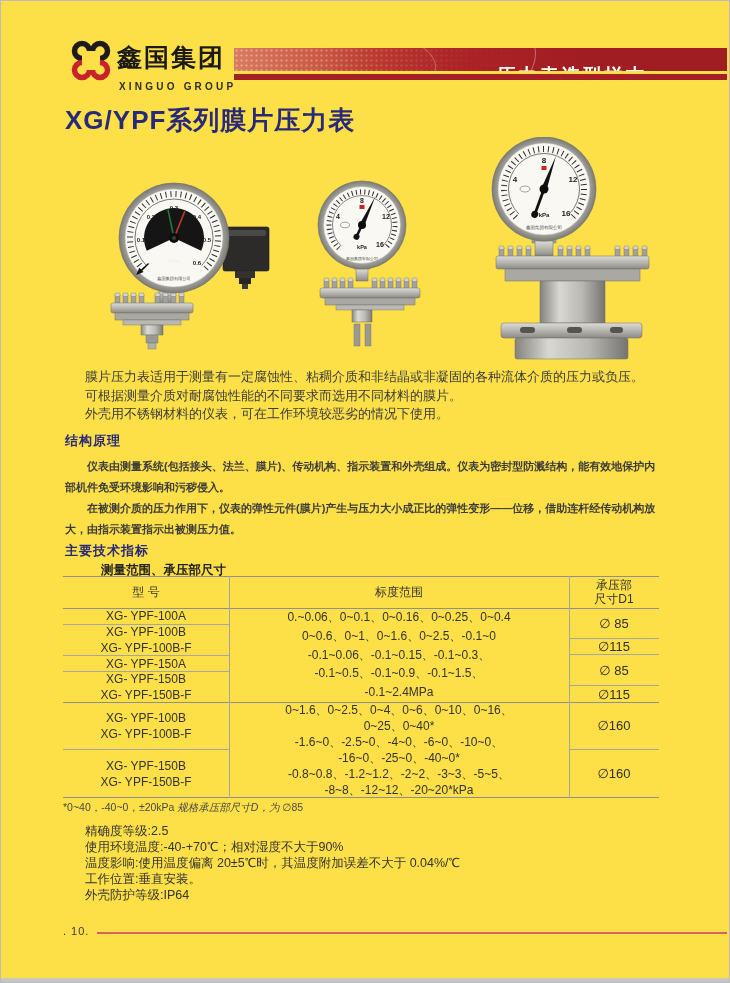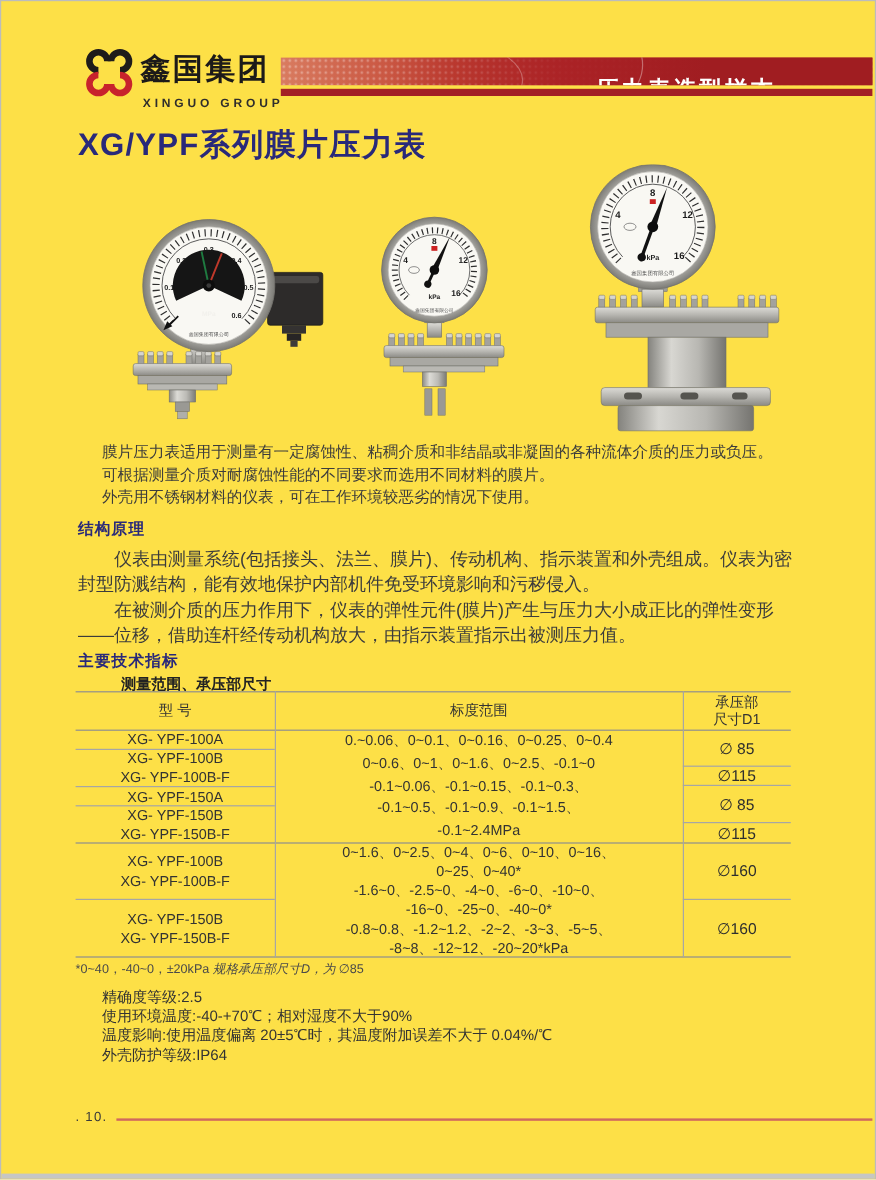--- a/index.html
+++ b/index.html
@@ -20,21 +20,21 @@
     background-size:auto,5px 5px,auto;}
   .banner-arc1{left:-60px;top:-70px;width:360px;height:150px;border:1px solid rgba(255,255,255,.35);border-radius:50%;}
   .banner-arc2{left:-110px;top:-30px;width:310px;height:95px;border:1px solid rgba(255,255,255,.28);border-radius:50%;}
   .banner-text{right:80px;top:16px;height:16px;line-height:23px;color:#fff;font-size:19px;font-weight:bold;letter-spacing:2.5px;}
   .banner-stripe{left:233px;top:73px;width:493px;height:6px;background:#a32025;}
   
   .page-title{left:64px;top:102px;font-size:26px;font-weight:800;color:#29297a;letter-spacing:1px;}
   
   .intro{left:84px;top:367px;width:600px;font-size:13px;line-height:18.5px;color:#3c3c3c;}
   .sec-head{font-size:13px;font-weight:bold;color:#29297a;letter-spacing:1px;}
-  .paras{left:64px;top:455px;width:600px;font-size:15px;line-height:21px;color:#3c3c3c;}
+  .paras{left:64px;top:455px;width:600px;font-size:11px;line-height:21px;color:#3c3c3c;font-weight:bold;}
   .paras p{margin:0;text-indent:2em;}
   .subhead{left:64px;top:561px;font-size:12.5px;font-weight:bold;color:#222;margin-left:36px;}
   
   .tbl{left:62px;top:575px;width:596px;height:222px;font-size:12px;color:#333;}
   .cell{position:absolute;display:flex;align-items:center;justify-content:center;box-sizing:border-box;text-align:center;}
   .bb{border-bottom:1px solid #a6a6a5;}
   .hline{position:absolute;height:1px;background:#8f8f8e;left:0;width:596px;}
   .vline{position:absolute;width:1px;background:#a6a6a5;top:0;height:222px;}
   .rangecell{flex-direction:column;}
   .d1cell{font-size:13px;color:#2e2e2e;}
@@ -367,20 +367,21 @@
   </div>
 
   <div class="abs footnote">
     <span>*0~40，-40~0，±20kPa </span><span class="fn-italic">规格承压部尺寸D，为 </span><span>∅85</span>
   </div>
 
   <div class="abs specs">
     <div>精确度等级:2.5</div>
     <div>使用环境温度:-40-+70℃；相对湿度不大于90%</div>
     <div>温度影响:使用温度偏离 20±5℃时，其温度附加误差不大于 0.04%/℃</div>
+    <div>工作位置:垂直安装。</div>
     <div>外壳防护等级:IP64</div>
   </div>
 
   <div class="abs pagenum">. 10.</div>
   <div class="abs footline"></div>
   <div class="abs bottomstrip"></div>
 
 </div>
 
 </body></html>

